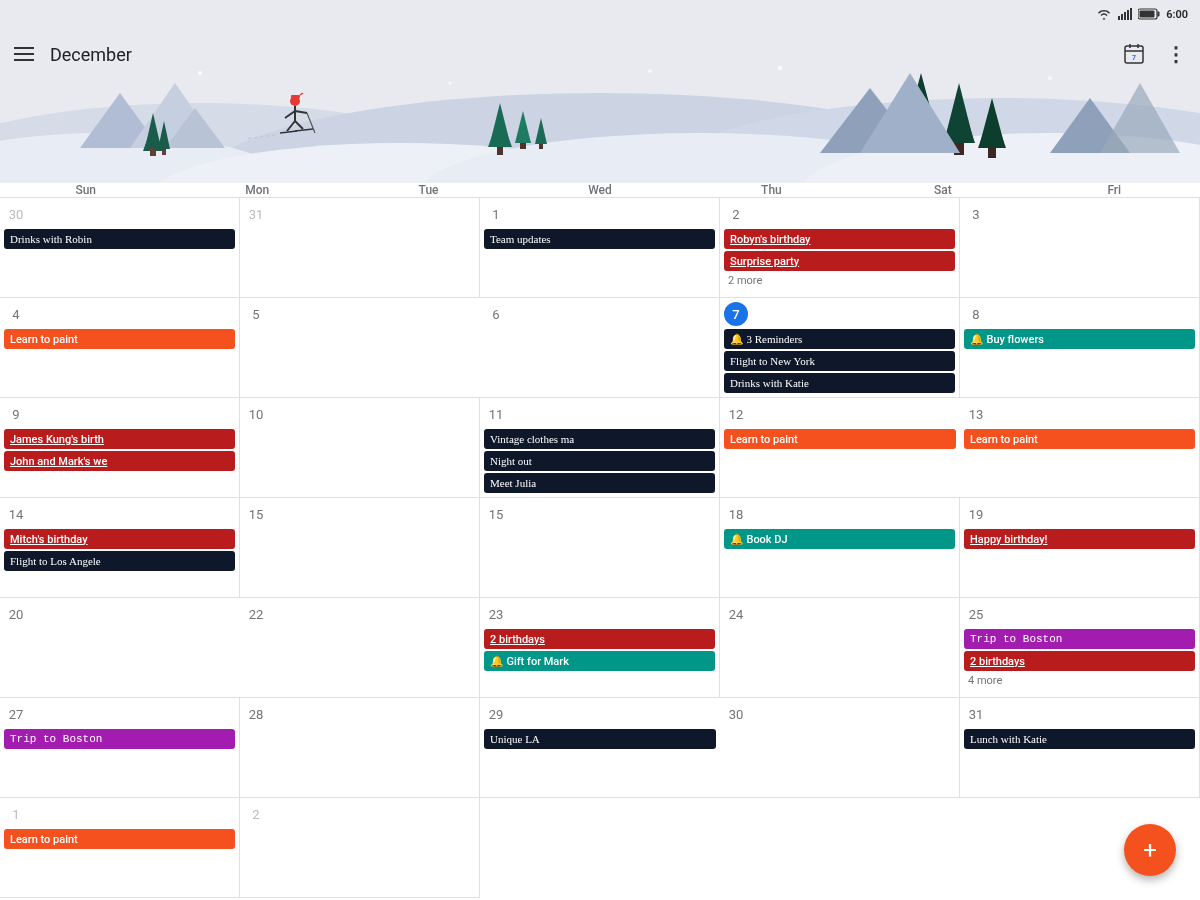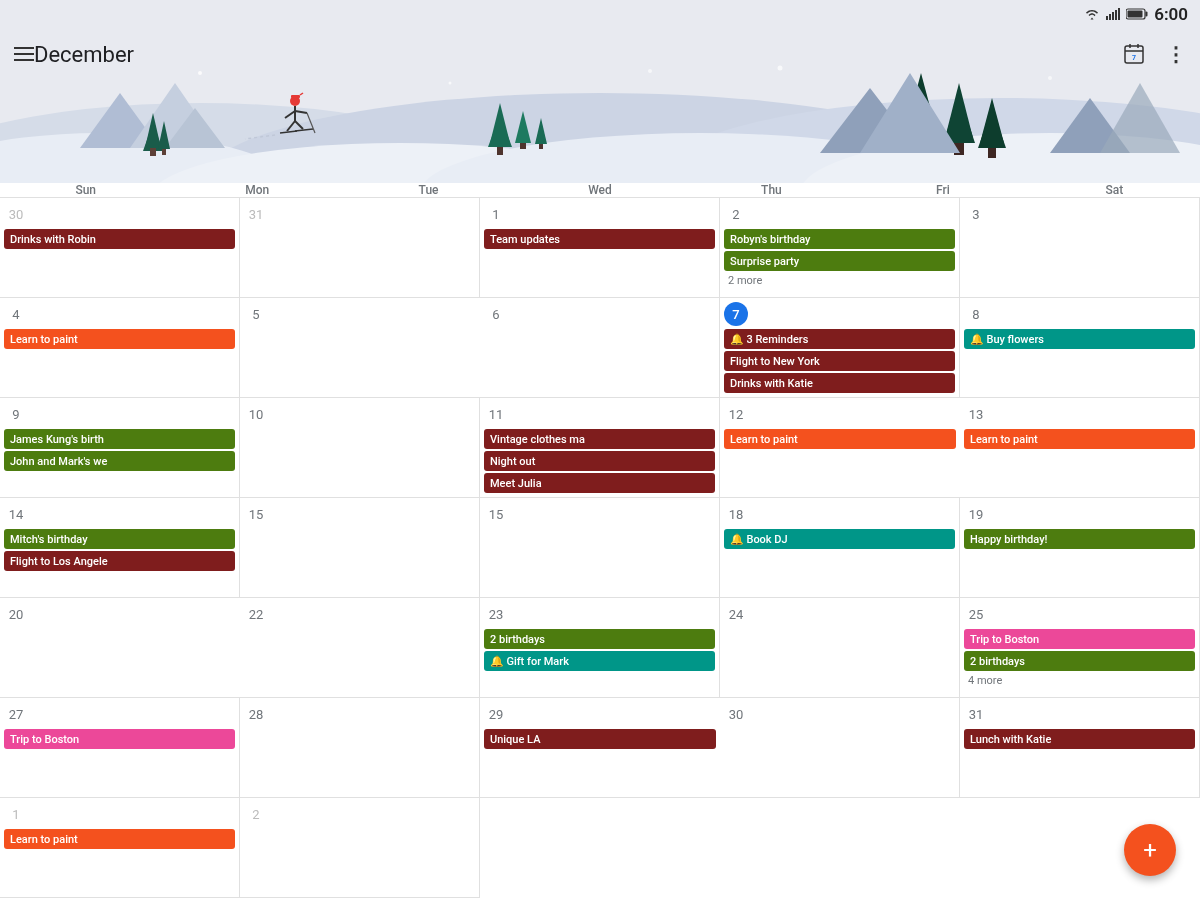--- a/index.html
+++ b/index.html
@@ -27,24 +27,24 @@
       overflow: hidden;
     }
     .header-top {
       display: flex;
       align-items: center;
       padding: 10px 14px 0;
       position: relative;
       z-index: 10;
     }
     .header-title {
-      font-size: 22px;
+      font-size: 18px;
       font-weight: 400;
       color: #202124;
-      margin-left: 0;
+      margin-left: 16px;
     }
     .header-actions {
       margin-left: auto;
       display: flex;
       align-items: center;
       gap: 16px;
     }
     .hamburger-icon { cursor: pointer; display: flex; flex-direction: column; gap: 4px; }
     .hamburger-icon span { display: block; width: 20px; height: 2px; background: #333; }
 
@@ -120,25 +120,25 @@
       margin-bottom: 2px;
       font-size: 11px;
       font-weight: 500;
       color: #fff;
       white-space: nowrap;
       overflow: hidden;
       text-overflow: ellipsis;
       cursor: pointer;
       height: 20px;
     }
-    .event.blue { background: #7f1d1d; }
-    .event.green { background: #4d7c0f; }
+    .event.blue { background: #0f172a; font-family: Liberation Serif, serif; }
+    .event.green { background: #b91c1c; text-decoration: underline; }
     .event.orange { background: #f4511e; }
     .event.teal { background: #009688; }
-    .event.cyan { background: #ec4899; }
+    .event.cyan { background: #a21caf; font-family: Liberation Mono, monospace; }
 
     .more-link {
       font-size: 11px;
       color: #70757a;
       padding: 1px 4px;
       cursor: pointer;
     }
 
     
     .fab {
@@ -174,21 +174,21 @@
       <rect x="3" y="6" width="2" height="6" fill="#333"></rect>
       <rect x="6" y="4" width="2" height="8" fill="#333"></rect>
       <rect x="9" y="2" width="2" height="10" fill="#333"></rect>
       <rect x="12" y="0" width="2" height="12" fill="#333"></rect>
     </svg>
     <svg width="22" height="12" viewBox="0 0 22 12">
       <rect x="0" y="1" width="19" height="10" rx="2" fill="none" stroke="#333" stroke-width="1.2"></rect>
       <rect x="19.5" y="3.5" width="2" height="5" rx="1" fill="#333"></rect>
       <rect x="1.5" y="2.5" width="15" height="7" rx="1" fill="#333"></rect>
     </svg>
-    <span style="font-size:17px;font-weight:600;color:#222;">6:00</span>
+    <span style="font-size:11px;font-weight:600;color:#222;">6:00</span>
   </div>
 </div>
 
 <div class="header">
   <div class="header-top">
     <div class="hamburger-icon">
       <span></span>
         <span></span>
         <span></span>
     </div>
@@ -303,22 +303,22 @@
     <circle cx="650" cy="18" r="2" fill="white" opacity="0.6"></circle>
   </svg>
 </div>
 
 <div class="day-headers">
   <div class="day-header">Sun</div>
   <div class="day-header">Mon</div>
   <div class="day-header">Tue</div>
   <div class="day-header">Wed</div>
   <div class="day-header">Thu</div>
+  <div class="day-header">Sat</div>
   <div class="day-header">Fri</div>
-  <div class="day-header">Sat</div>
 </div>
 
 <div class="calendar-grid" id="calendar-grid">
 <div class="calendar-cell">
       <div class="date-num other-month">30</div>
       <div class="event blue">Drinks with Robin</div>
     </div>
     <div class="calendar-cell">
       <div class="date-num other-month">31</div>
     </div>

